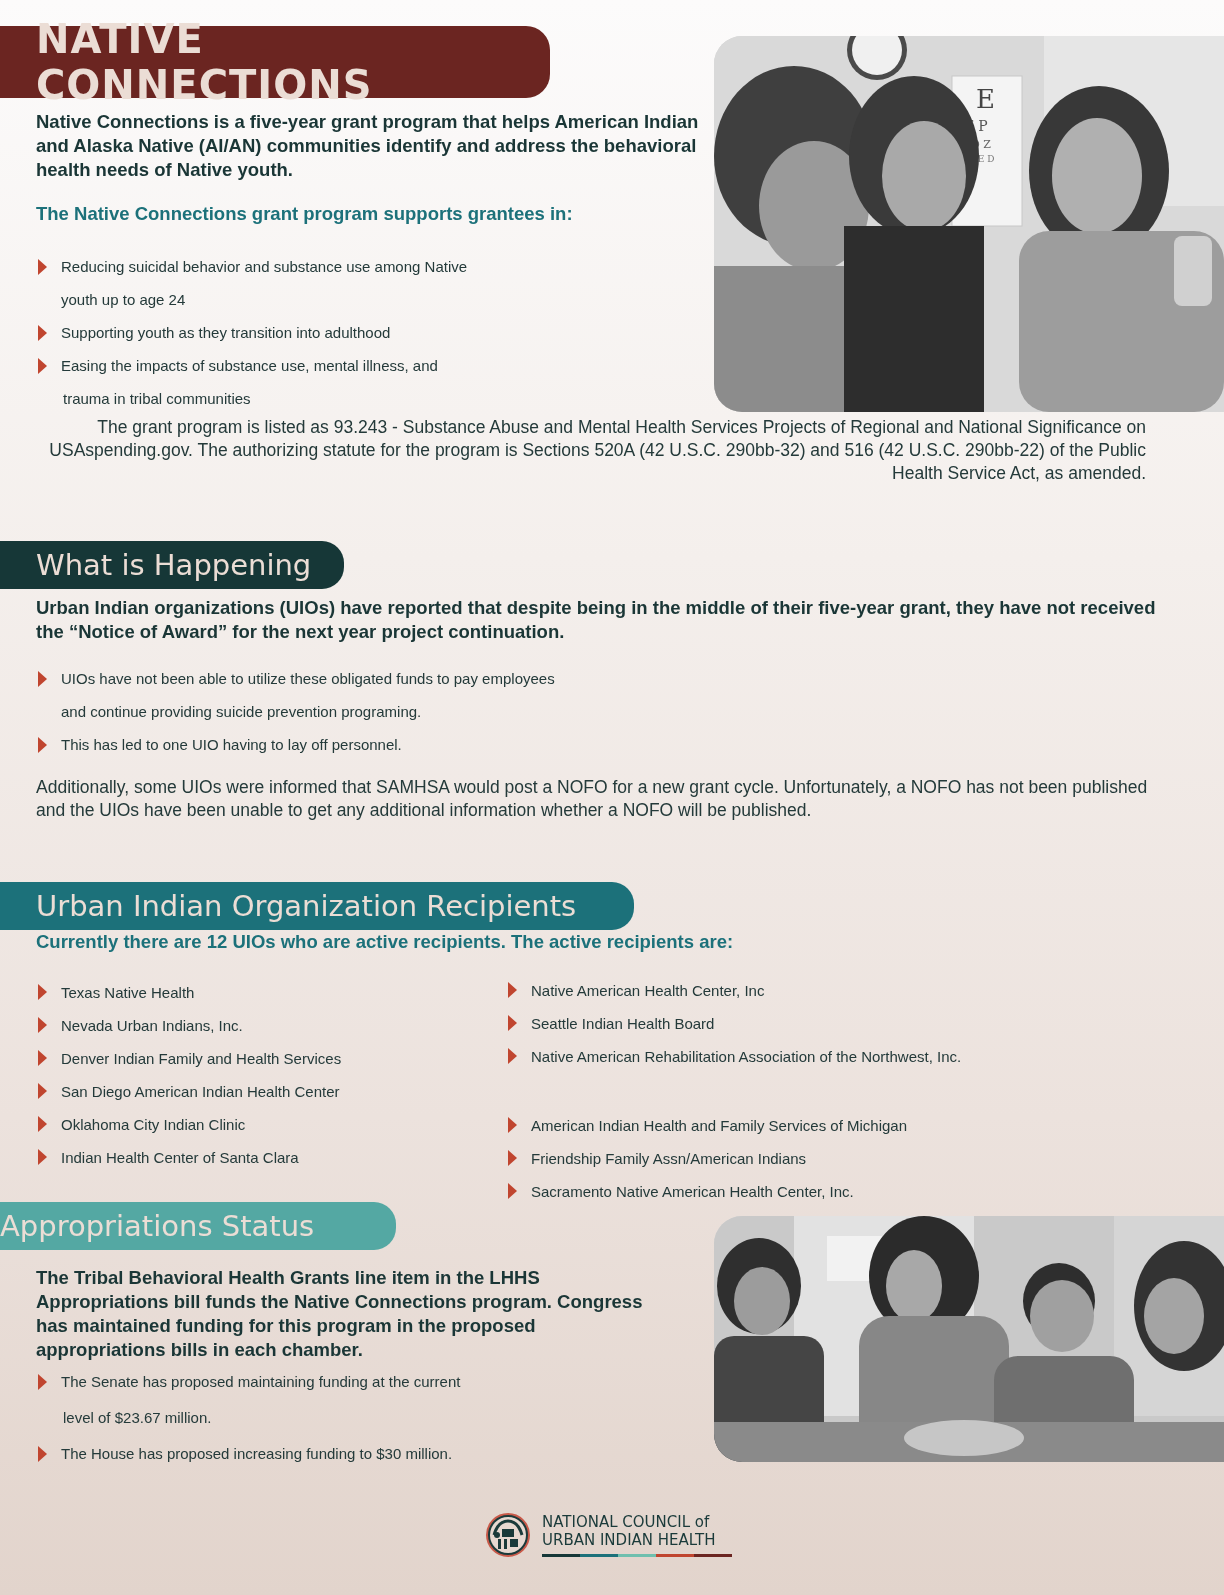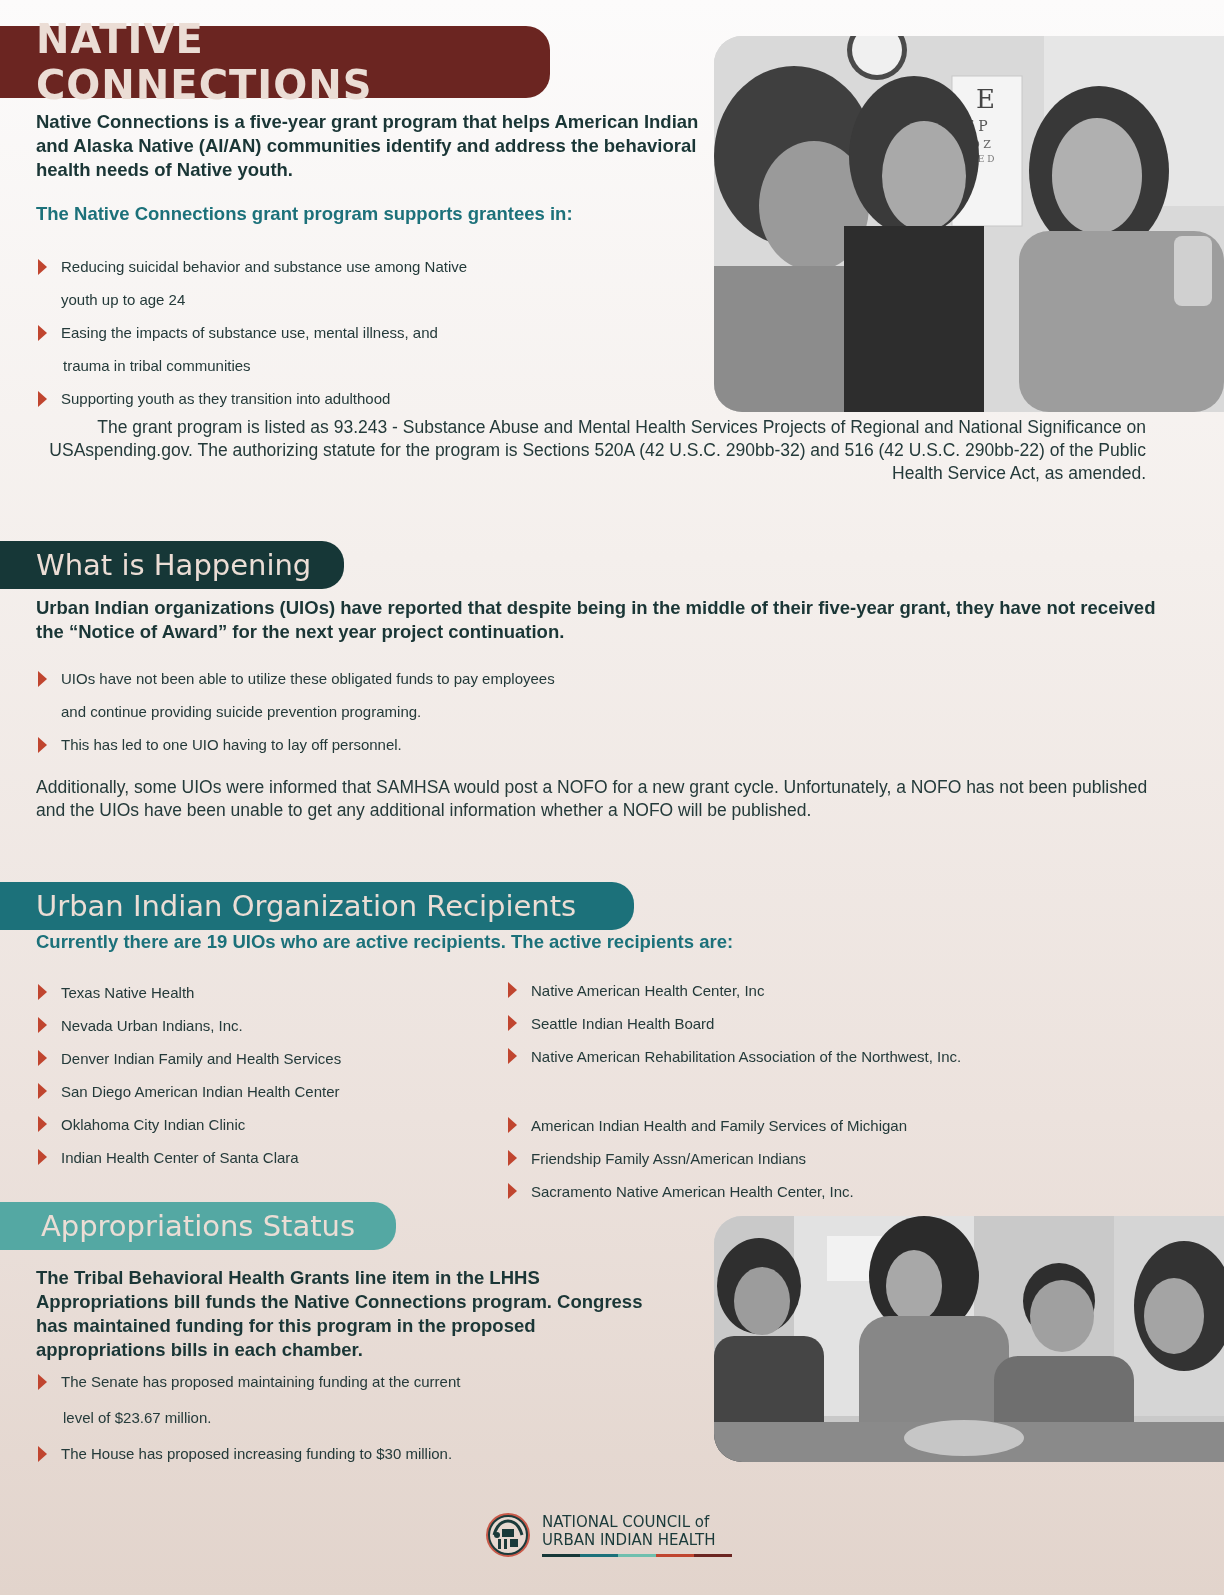--- a/index.html
+++ b/index.html
@@ -12,21 +12,21 @@
   .pill {
     position:absolute; left:0; color:#ebddd5;
     font-family:"DejaVu Sans", sans-serif;
     border-radius:0 22px 22px 0;
     display:flex; align-items:center; box-sizing:border-box;
   }
   .pill-title { background:#6b2521; top:26px; height:72px; width:550px; padding-left:36px;
     font-size:40px; font-weight:bold; letter-spacing:1px; border-radius:0 24px 24px 0; }
   .pill-happen { background:#163737; top:541px; height:48px; width:344px; padding-left:36px; font-size:29px; }
   .pill-recip { background:#1c717a; top:882px; height:48px; width:634px; padding-left:36px; font-size:29px; }
-  .pill-approp { background:#54a8a3; top:1202px; height:48px; width:396px; font-size:29px;justify-content:center; }
+  .pill-approp { background:#54a8a3; top:1202px; height:48px; width:396px; font-size:29px; }
 
   .block { position:absolute; left:36px; }
   .lead { font-weight:bold; font-size:18.5px; line-height:24px; color:#1a3636; }
   .teal-lead { font-weight:bold; font-size:18.5px; color:#1c717a; }
   .para { font-size:17.5px; line-height:23px; color:#243a3a; }
   .bullets { list-style:none; margin:0; padding:0; }
   .bullets li { position:relative; padding-left:25px; font-size:15px; color:#243a3a; }
   .tri {
     position:absolute; left:2px; width:0; height:0;
     border-top:8px solid transparent; border-bottom:8px solid transparent;
@@ -53,28 +53,28 @@
 <div class="block lead" style="top:110px; width:665px;">Native Connections is a five-year grant program that helps American Indian and Alaska Native (AI/AN) communities identify and address the behavioral health needs of Native youth.</div>
 
 <div class="block teal-lead" style="top:203px;">The Native Connections grant program supports grantees in:</div>
 
 <ul class="bullets block" style="top:250px; width:660px;">
   <li style="line-height:33px;">
     <span class="tri" style="top:9px;"></span>
     <span>Reducing suicidal behavior and substance use among Native</span><br>
     <span>youth up to age 24</span>
   </li>
+  <li style="line-height:33px;">
+    <span class="tri" style="top:9px;"></span>
+    <span>Supporting youth as they transition into adulthood</span>
+  </li>
   <li style="line-height:33px; margin-top:0;">
     <span class="tri" style="top:9px;"></span>
     <span>Easing the impacts of substance use, mental illness, and</span><br>
     <span style="padding-left:2px;">trauma in tribal communities</span>
-  </li>
-  <li style="line-height:33px;">
-    <span class="tri" style="top:9px;"></span>
-    <span>Supporting youth as they transition into adulthood</span>
   </li>
 </ul>
 
 <div class="photo" style="left:714px; top:36px; width:510px; height:376px;">
   <svg width="510" height="376">
     <rect x="0" y="0" width="510" height="376" fill="#d9d9d9"></rect>
     <rect x="330" y="0" width="180" height="170" fill="#e6e6e6"></rect>
     <circle cx="163" cy="14" r="30" fill="#4a4a4a"></circle>
       <circle cx="163" cy="14" r="25" fill="#f0f0f0"></circle>
     <rect x="238" y="40" width="70" height="150" fill="#f4f4f4" stroke="#c8c8c8"></rect>
@@ -114,21 +114,21 @@
     <span>This has led to one UIO having to lay off personnel.</span>
   </li>
 </ul>
 
 <div class="block para" style="top:776px; width:1120px;">Additionally, some UIOs were informed that SAMHSA would post a NOFO for a new grant cycle. Unfortunately, a NOFO has not been published and the UIOs have been unable to get any additional information whether a NOFO will be published.</div>
 
 <div class="pill pill-recip">
   <span>Urban Indian Organization Recipients</span>
 </div>
 
-<div class="block teal-lead" style="top:931px;">Currently there are 19 UIOs who are active recipients. The active recipients are:</div>
+<div class="block teal-lead" style="top:931px;">Currently there are 12 UIOs who are active recipients. The active recipients are:</div>
 
 <ul class="bullets block" style="top:976px; width:460px;">
   <li style="line-height:33px;"><span class="tri" style="top:8px;"></span><span>Texas Native Health</span></li>
   <li style="line-height:33px;"><span class="tri" style="top:8px;"></span><span>Nevada Urban Indians, Inc.</span></li>
   <li style="line-height:33px;"><span class="tri" style="top:8px;"></span><span>Denver Indian Family and Health Services</span></li>
   <li style="line-height:33px;"><span class="tri" style="top:8px;"></span><span>San Diego American Indian Health Center</span></li>
   <li style="line-height:33px;"><span class="tri" style="top:8px;"></span><span>Oklahoma City Indian Clinic</span></li>
   <li style="line-height:33px;"><span class="tri" style="top:8px;"></span><span>Indian Health Center of Santa Clara</span></li>
 </ul>
 

